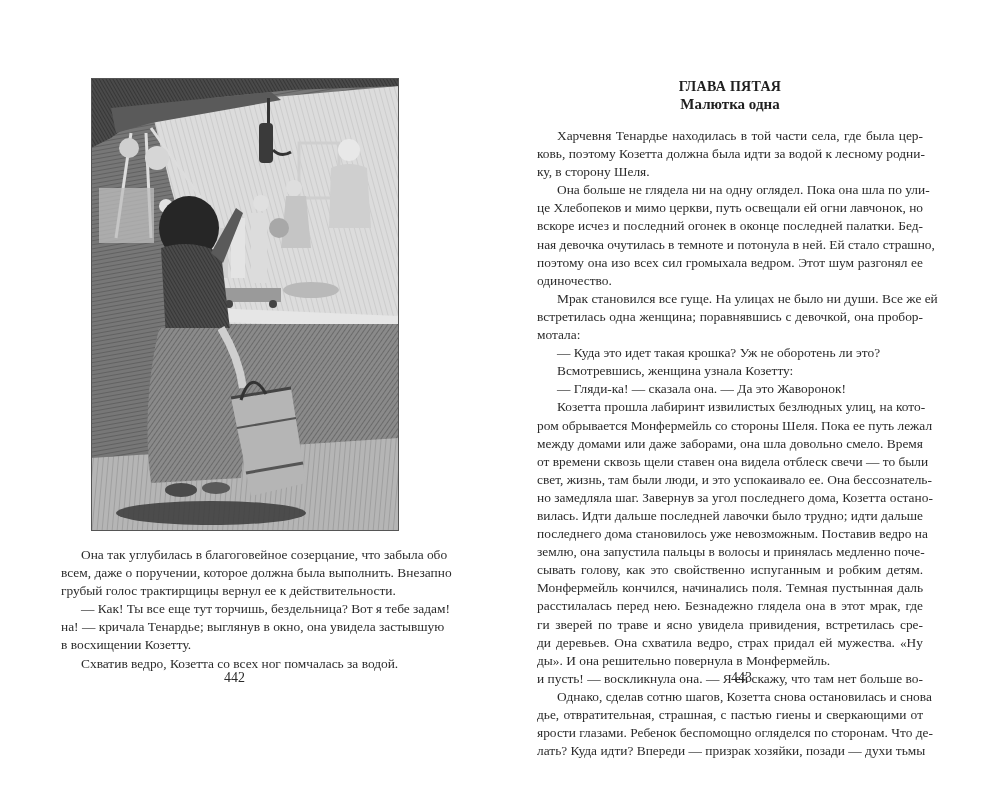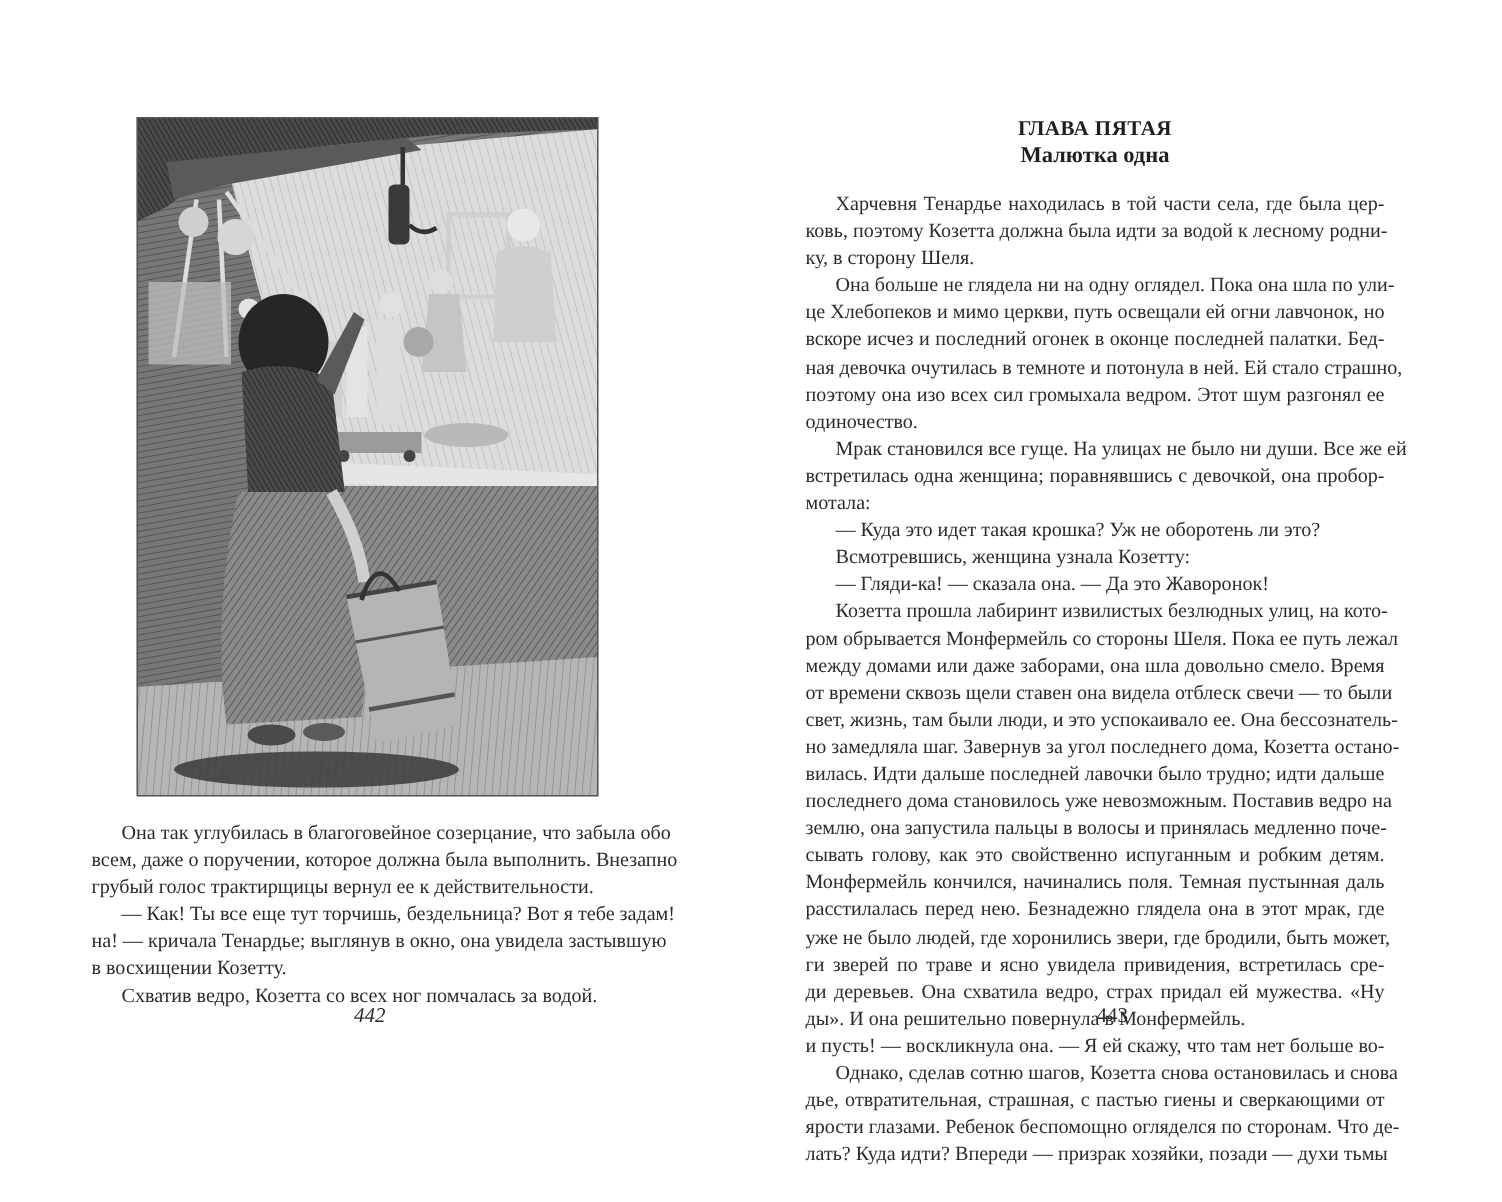--- a/index.html
+++ b/index.html
@@ -84,21 +84,21 @@
   }
   .chapter-subtitle {
     top: 96px;
     font-size: 15px;
   }
   .page-number {
     position: absolute;
     font-size: 14px;
     color: #2b2b2b;
   }
-  .page-number-left { left: 236px; top: 670px; font-style: italic; }
+  .page-number-left { left: 224px; top: 670px; }
   .page-number-right { left: 231px; top: 670px; }
 </style>
 </head>
 <body>
 
 <div class="spread">
 
   <div class="page page-left">
 
     <div class="illustration">
@@ -237,21 +237,20 @@
       <span class="line">между домами или даже заборами, она шла довольно смело. Время</span>
       <span class="line">от времени сквозь щели ставен она видела отблеск свечи — то были</span>
       <span class="line">свет, жизнь, там были люди, и это успокаивало ее. Она бессознатель-</span>
       <span class="line">но замедляла шаг. Завернув за угол последнего дома, Козетта остано-</span>
       <span class="line">вилась. Идти дальше последней лавочки было трудно; идти дальше</span>
       <span class="line">последнего дома становилось уже невозможным. Поставив ведро на</span>
       <span class="line">землю, она запустила пальцы в волосы и принялась медленно поче-</span>
       <span class="line">сывать голову, как это свойственно испуганным и робким детям.</span>
       <span class="line">Монфермейль кончился, начинались поля. Темная пустынная даль</span>
       <span class="line">расстилалась перед нею. Безнадежно глядела она в этот мрак, где</span>
-      <span class="line">уже не было людей, где хоронились звери, где бродили, быть может,</span>
       <span class="line">ги зверей по траве и ясно увидела привидения, встретилась сре-</span>
       <span class="line">ди деревьев. Она схватила ведро, страх придал ей мужества. «Ну</span>
       <span class="line last">ды». И она решительно повернула в Монфермейль.</span>
       <span class="line">и пусть! — воскликнула она. — Я ей скажу, что там нет больше во-</span>
       <span class="line indent">Однако, сделав сотню шагов, Козетта снова остановилась и снова</span>
       <span class="line">дье, отвратительная, страшная, с пастью гиены и сверкающими от</span>
       <span class="line">ярости глазами. Ребенок беспомощно оглядел­ся по сторонам. Что де-</span>
       <span class="line">лать? Куда идти? Впереди — призрак хозяйки, позади — духи тьмы</span>
     </div>
 

